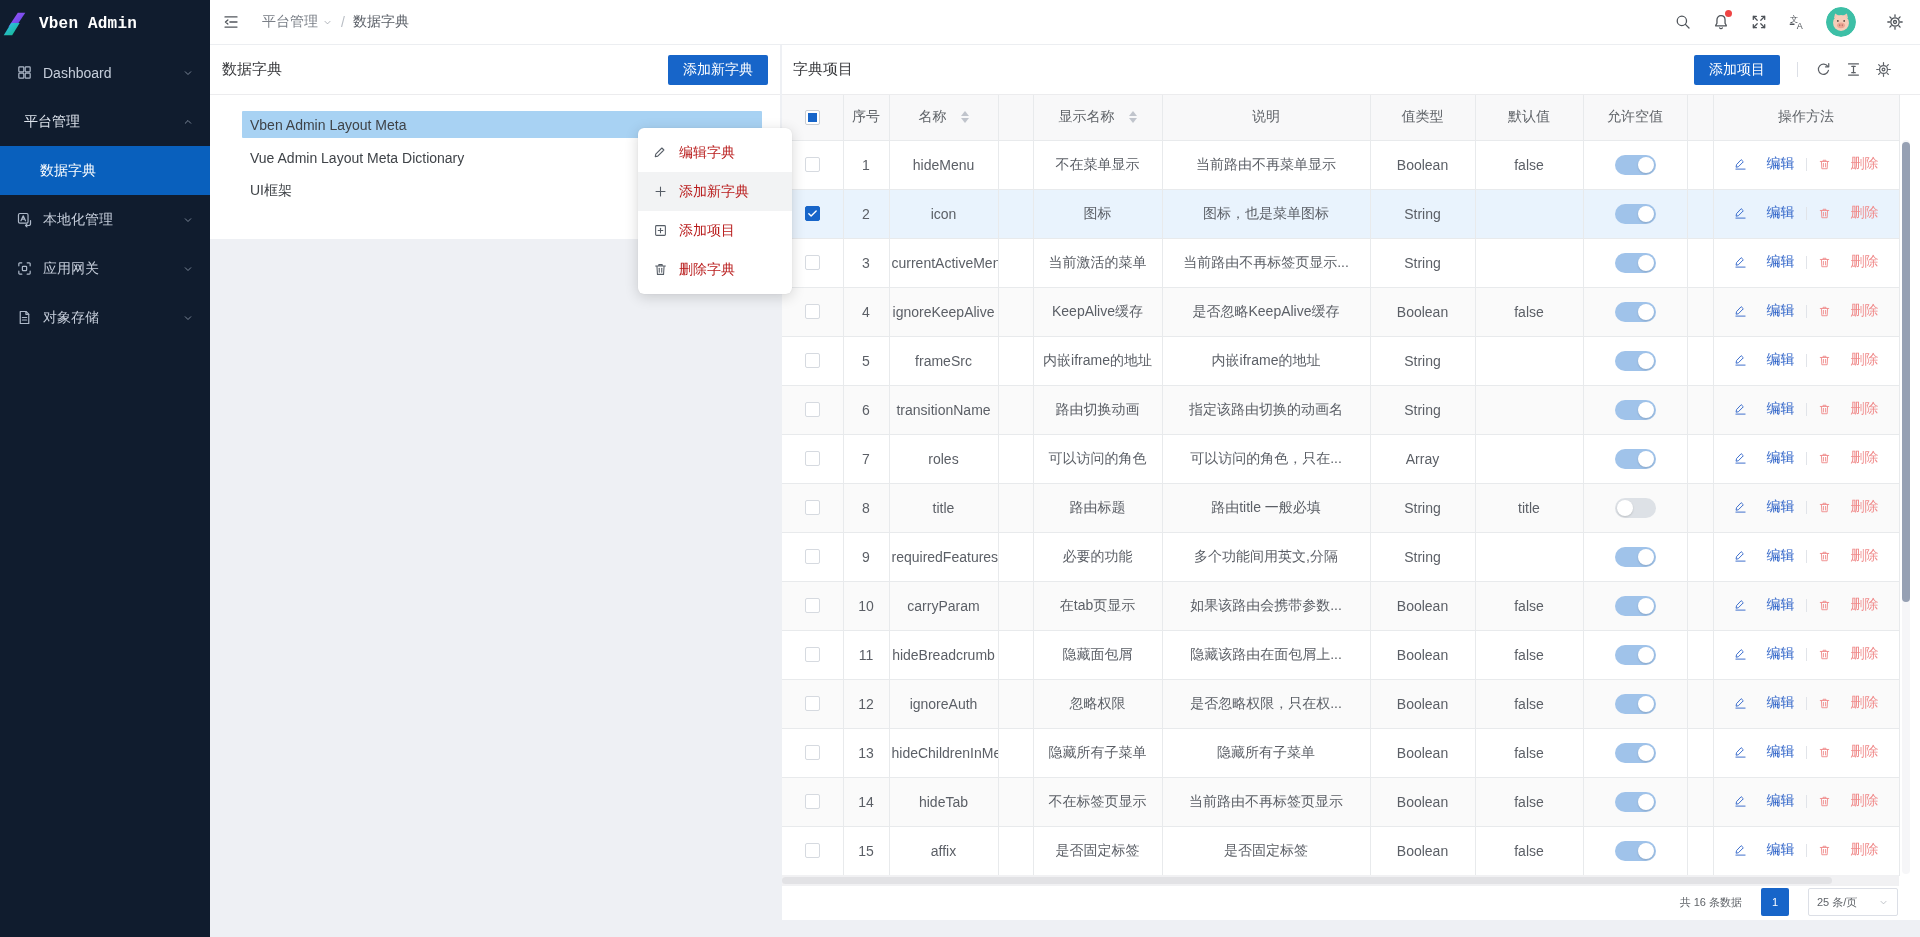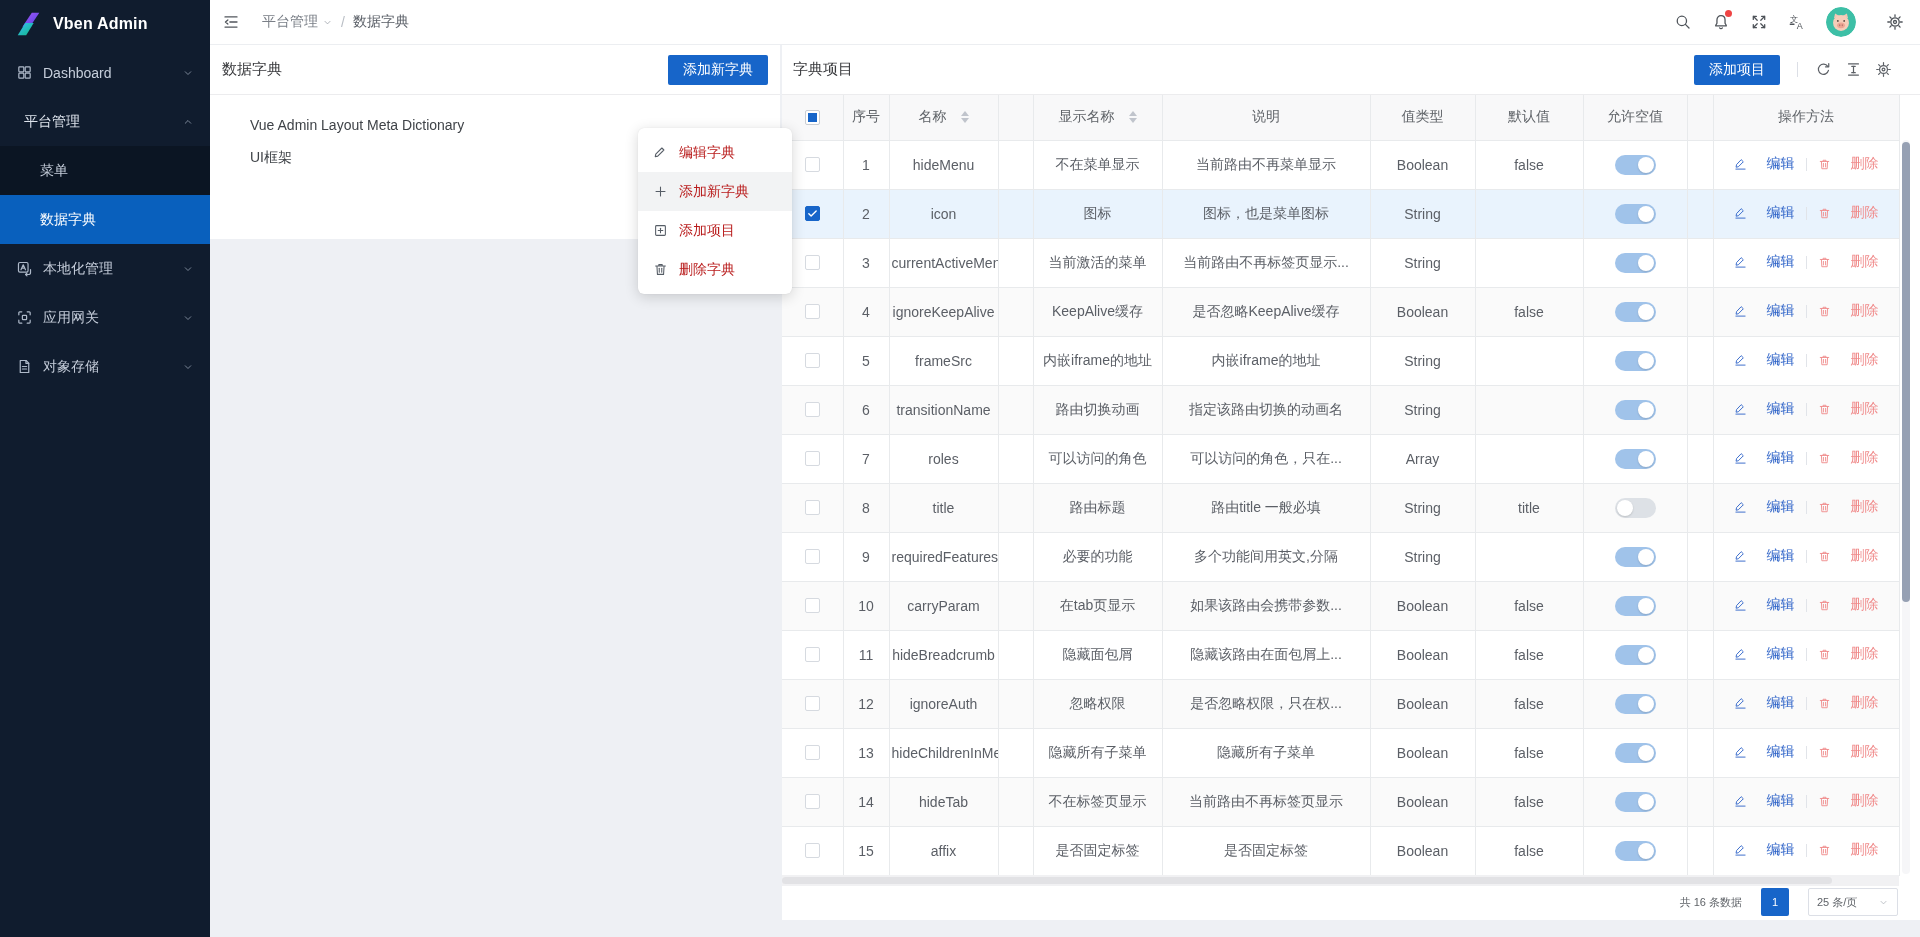--- a/index.html
+++ b/index.html
@@ -5,21 +5,21 @@
   * { box-sizing: border-box; margin: 0; padding: 0; }
   html,body { width:1920px; height:937px; overflow:hidden; }
   body {
     font-family:"Liberation Sans","DejaVu Sans",sans-serif;
     font-size:14px; color:#333; background:#eef0f4; position:relative;
   }
   svg { display:block; }
 
   
   .sidebar { position:absolute; left:0; top:0; width:210px; height:937px; background:#101c2e; z-index:10; }
-  .logo-row { height:48px; display:flex; align-items:center; padding-left:14px; gap:9px; }
+  .logo-row { height:48px; display:flex; align-items:center; padding-left:0; gap:9px;font-family:Liberation Mono, monospace; }
   .logo-mark { width:30px; height:30px; }
   .logo-text { color:#fff; font-weight:bold; font-size:16px; letter-spacing:.2px; }
   .nav-item { height:49px; display:flex; align-items:center; padding:0 16px; color:#c6cedb; cursor:pointer; }
   .nav-item .ni-icon { width:17px; height:17px; margin-right:10px; color:#aeb9c9; flex:0 0 auto; }
   .nav-item .ni-label { flex:1; white-space:nowrap; overflow:hidden; }
   .nav-item .ni-chev { width:12px; height:12px; color:#8染b97a8; color:#8b97a8; flex:0 0 auto; }
   .nav-item.group { padding-left:24px; color:#dde3ec; }
   .nav-item.sub { padding-left:40px; background:#0b1523; }
   .nav-item.sub.active { background:var(--sidebar-active,#0960bd); color:#fff; }
 
@@ -153,23 +153,20 @@
           </svg>
         </span>
       </div>
       <div class="nav-item group">
         <span class="ni-label">平台管理</span>
         <span class="ni-chev">
           <svg viewBox="0 0 24 24" width="100%" height="100%" fill="none" stroke="currentColor" stroke-width="1.7" stroke-linecap="round" stroke-linejoin="round">
             <path d="M6.5 14.5L12 9l5.5 5.5"></path>
           </svg>
         </span>
-      </div>
-      <div class="nav-item sub">
-        <span class="ni-label">菜单</span>
       </div>
       <div class="nav-item sub active">
         <span class="ni-label">数据字典</span>
       </div>
       <div class="nav-item ">
         <span class="ni-icon">
           <svg viewBox="0 0 24 24" width="100%" height="100%" fill="none" stroke="currentColor" stroke-width="1.7" stroke-linecap="round" stroke-linejoin="round">
             <rect x="3.5" y="3.5" width="13.5" height="13.5" rx="2"></rect>
             <path d="M7 13.8l3.2-7 3.2 7M8.2 11.5h4"></path>
             <path d="M20.5 13.5v4a3 3 0 0 1-3 3h-4"></path>
@@ -294,20 +291,21 @@
       </span>
   </div>
 </header>
 
 <section class="left-panel">
   <div class="panel-head">
     <span class="panel-title">数据字典</span>
     <button class="btn-primary">添加新字典</button>
   </div>
   <div class="dict-list" id="dict-list">
+      <div class="dict-item selected">Vben Admin Layout Meta</div>
       <div class="dict-item">Vue Admin Layout Meta Dictionary</div>
       <div class="dict-item">UI框架</div>
     </div>
 </section>
 
 <div class="ctx-menu" id="ctx-menu">
     <div class="ctx-item">
       <span class="ctx-icon">
         <svg viewBox="0 0 24 24" width="100%" height="100%" fill="none" stroke="currentColor" stroke-width="1.7" stroke-linecap="round" stroke-linejoin="round">
           <path d="M14.2 4.8l3.2 3.2L7.6 17.8l-4 .8.8-4z"></path>

